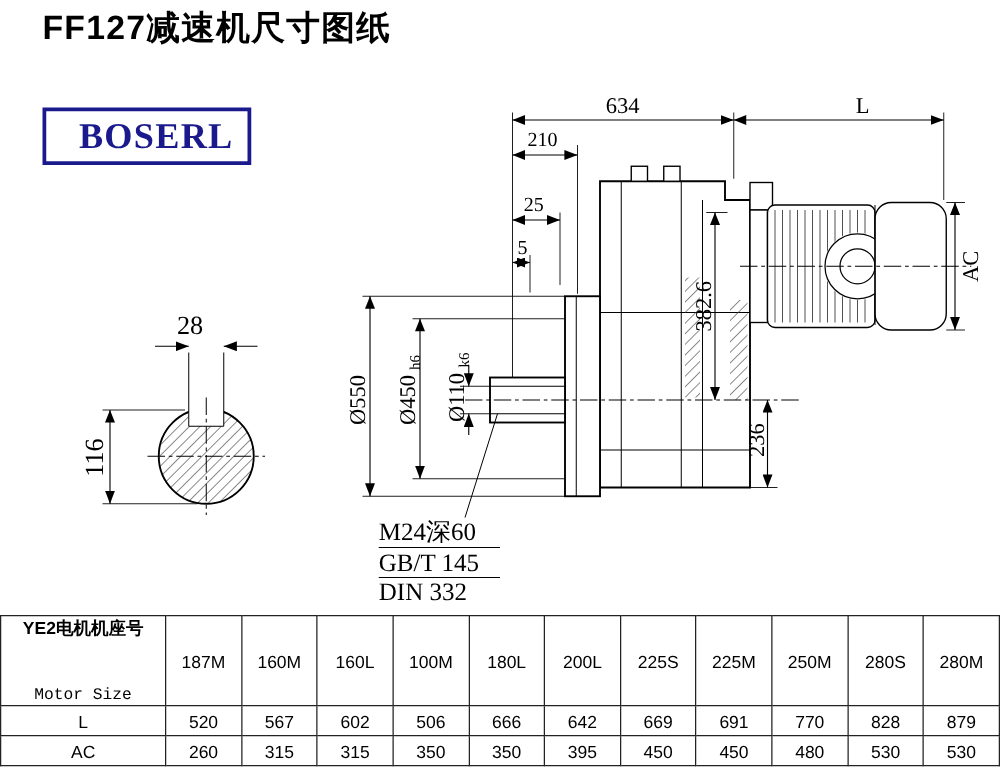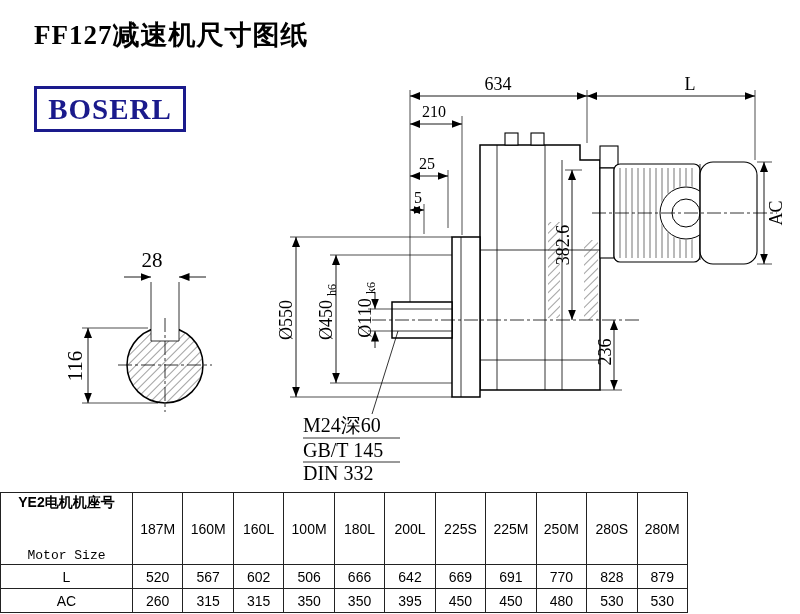--- a/index.html
+++ b/index.html
@@ -1,46 +1,46 @@
 <!DOCTYPE html>
 <html style="--logo_navy: #1a1a8c; --line: #000000; --background: #ffffff;"><head>
 <meta charset="utf-8">
 <style>
   html,body{margin:0;padding:0;}
   body{
     width:800px;height:614px;position:relative;overflow:hidden;
     background:#fff;font-family:"Liberation Sans",sans-serif;color:#000;
   }
   .title{
-    position:absolute;left:34px;top:17px;font-size:27px;font-weight:bold;
-    letter-spacing:1px;font-family:Liberation Serif, serif;
+    position:absolute;left:34px;top:4px;font-size:27px;font-weight:bold;
+    letter-spacing:1px;font-family:Liberation Sans, sans-serif;
   }
   .logo{
     position:absolute;left:34px;top:86px;width:146px;height:40px;
     border:3px solid var(--logo_navy,#1a1a8c);display:flex;align-items:center;justify-content:center;
     font-family:"Liberation Serif",serif;font-weight:bold;font-size:29px;
-    color:var(--logo_navy,#1a1a8c);letter-spacing:1px;background:#fff;
+    color:var(--logo_navy,#1a1a8c);letter-spacing:1px;background:#fff;padding-left:15px;
   }
   svg.draw{position:absolute;left:0;top:0;}
   
   .ol{fill:#fff;stroke:#000;stroke-width:1.5;}
   .ol2{fill:#fff;stroke:#000;stroke-width:1.1;}
   .tl{stroke:#000;stroke-width:0.8;fill:none;}
   .fin{stroke:#000;stroke-width:0.55;}
   .dim{stroke:#000;stroke-width:0.9;fill:none;}
   .ext{stroke:#000;stroke-width:0.7;fill:none;}
   .cl{stroke:#000;stroke-width:0.8;fill:none;stroke-dasharray:14 3 3 3;}
   text.dimt{font-family:"Liberation Serif",serif;font-size:18px;fill:#000;}
   text.dimt-s{font-family:"Liberation Serif",serif;font-size:16px;fill:#000;}
   text.dimt-lg{font-family:"Liberation Serif",serif;font-size:21px;fill:#000;}
   text.dimt-sub{font-family:"Liberation Serif",serif;font-size:12px;fill:#000;}
   text.notet{font-family:"Liberation Serif",serif;font-size:20px;fill:#000;}
   
   table.spec{
-    position:absolute;left:0;top:492px;width:688px;
+    position:absolute;left:0;top:492px;width:800px;
     border-collapse:collapse;table-layout:fixed;background:#fff;
   }
   table.spec th,table.spec td{
     border:1px solid #222;text-align:center;padding:0;
     font-size:14px;font-family:"Liberation Sans",sans-serif;font-weight:normal;
   }
   table.spec th{height:40px;}
   table.spec td{height:23px;}
   th.first{text-align:left;padding-left:8px;}
   .hdr-cn{font-size:14px;font-weight:bold;line-height:18px;}

